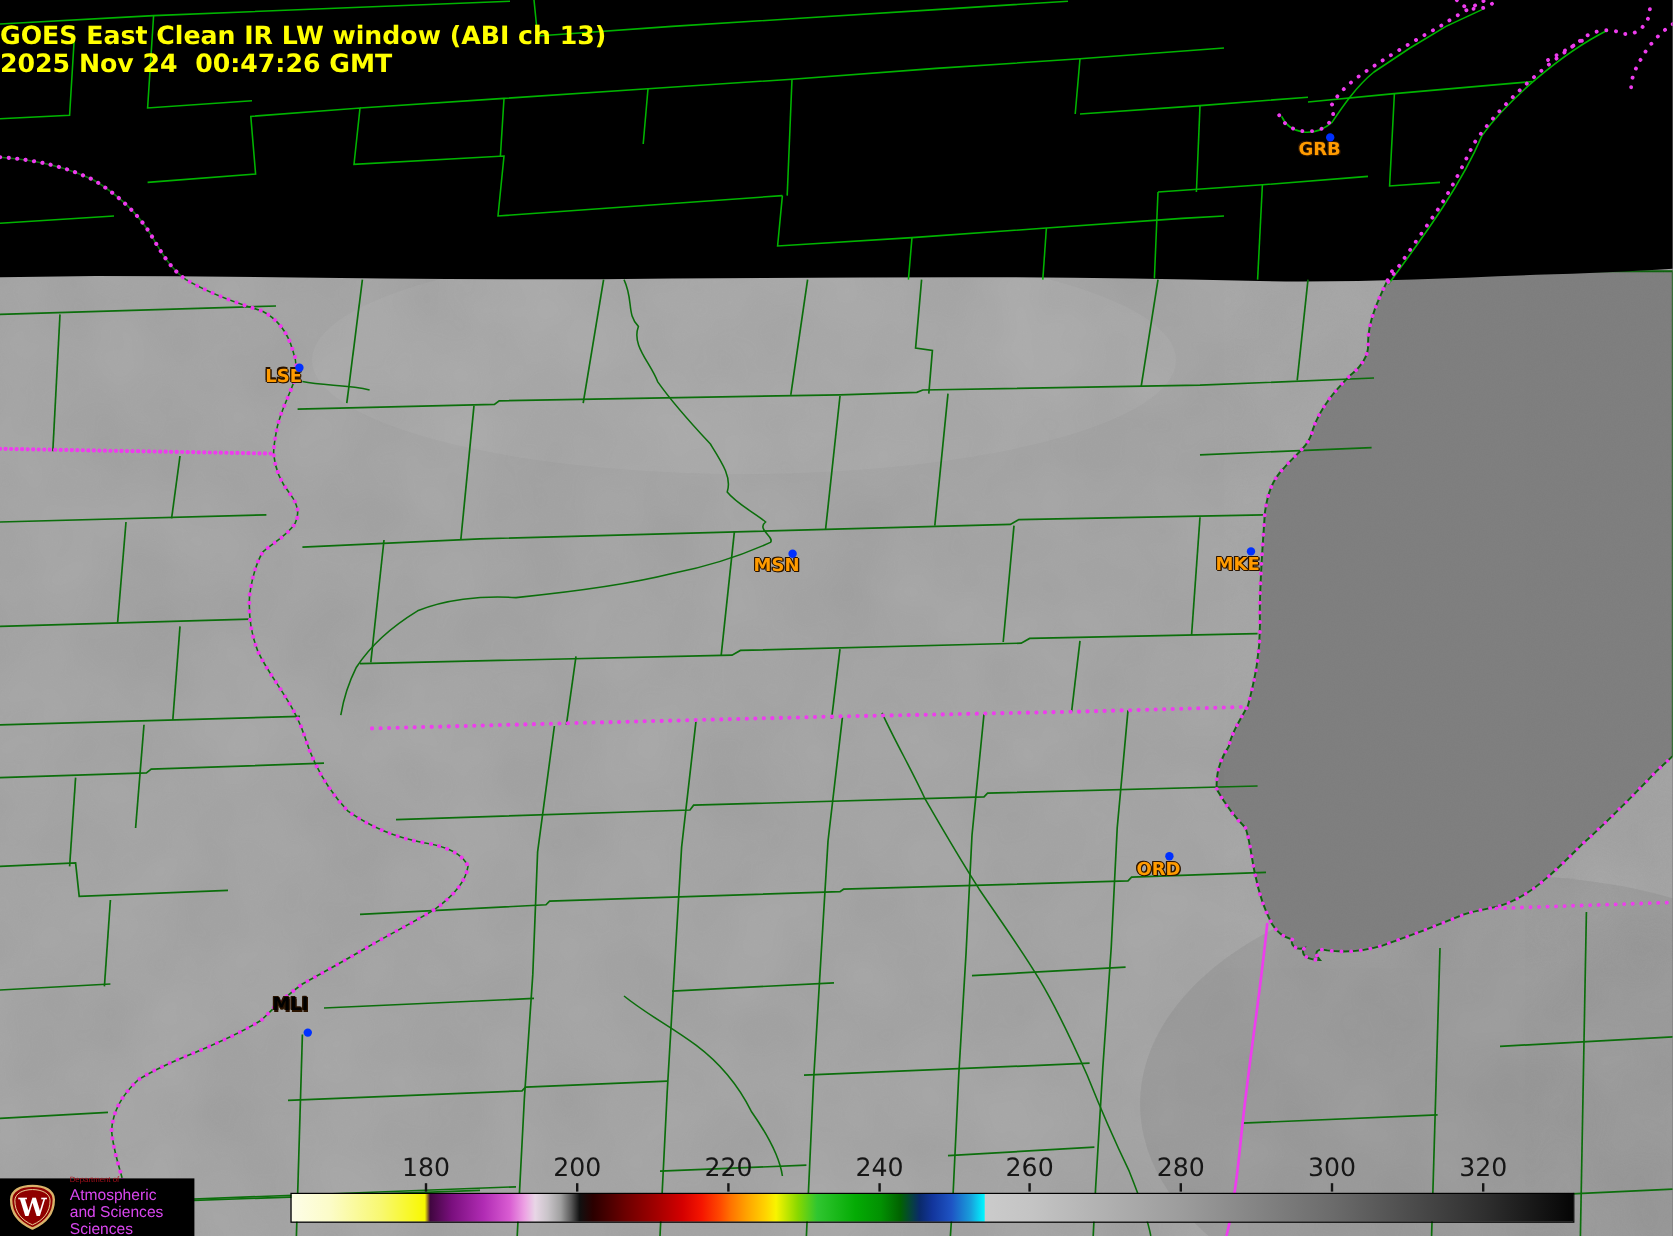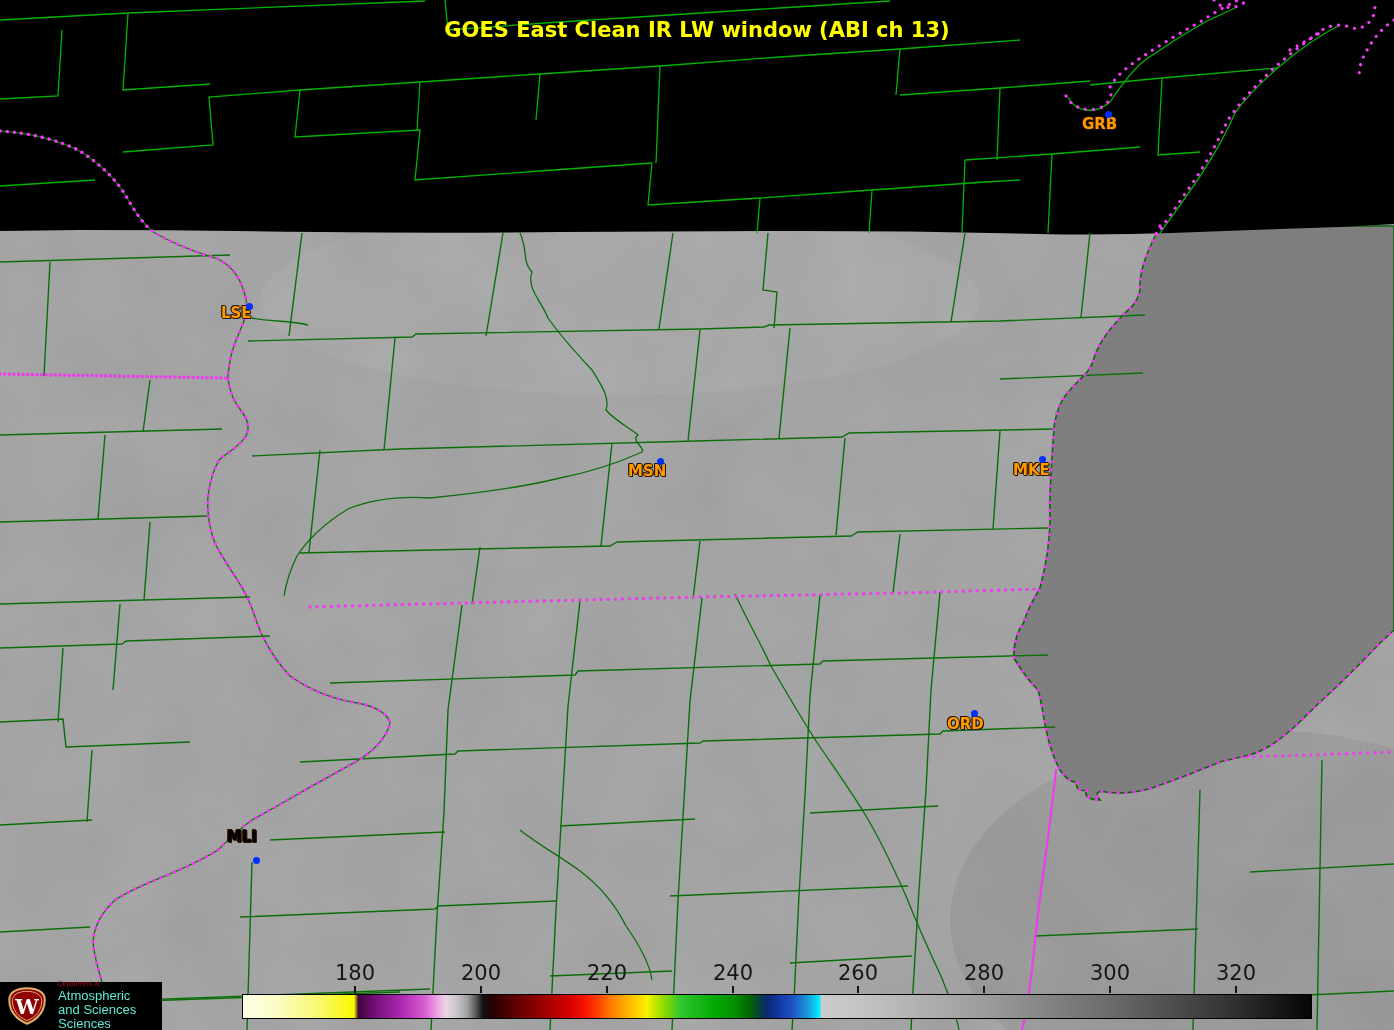--- a/index.html
+++ b/index.html
@@ -1,30 +1,30 @@
 <!DOCTYPE html>
 <html><head>
 <meta charset="utf-8">
 <style>
   html,body{margin:0;padding:0;background:#222;}
   #stage{position:relative;width:1394px;height:1030px;overflow:hidden;background:#9d9d9d;
          font-family:"DejaVu Sans",sans-serif;}
   #mapsvg{position:absolute;left:0;top:0;}
-  .title-block{position:absolute;left:0;top:19px;width:100%;text-align:center;z-index:30;}
+  .title-block{position:absolute;left:0;top:19px;width:100%;z-index:30;}
   .title-line{font-weight:bold;font-size:21px;line-height:23px;color:#ffff00;white-space:pre;}
   .station-label{position:absolute;font-weight:bold;font-size:15px;letter-spacing:0px;z-index:25;
       text-shadow:-1px 0 #2a1400,1px 0 #2a1400,0 -1px #2a1400,0 1px #2a1400,1px 1px #2a1400,-1px -1px #2a1400;}
   .station-dot{position:absolute;width:7px;height:7px;border-radius:50%;z-index:25;}
   #colorbar{position:absolute;z-index:28;border:1px solid #000;}
   .cb-tick{position:absolute;width:2px;height:7px;background:#151515;z-index:28;}
   .cb-label{position:absolute;font-size:21px;color:#161616;transform:translateX(-50%);z-index:28;}
   #logo{position:absolute;left:0;top:982px;width:162px;height:48px;background:#000;z-index:29;display:flex;align-items:center;}
   #logo-text{margin-left:4px;line-height:1;}
   .logo-small{font-family:"Liberation Sans",sans-serif;font-size:6.5px;color:#a8101c;display:block;margin-bottom:2px;}
-  .logo-big{font-family:"Liberation Sans",sans-serif;font-size:13px;color:#5eead4;display:block;line-height:14px;}
+  .logo-big{font-family:"Liberation Sans",sans-serif;font-size:13px;color:#d946ef;display:block;line-height:14px;}
 </style>
 </head>
 <body>
 
 <div id="stage">
 
 <svg id="mapsvg" width="1394" height="1030" viewBox="0 0 1394 1030">
   <defs>
     <filter id="grain" x="0" y="0" width="100%" height="100%">
       <feTurbulence type="fractalNoise" baseFrequency="0.9" numOctaves="2" stitchTiles="stitch" result="t"></feTurbulence>
@@ -187,20 +187,21 @@
     <path stroke-width="3.2" stroke-dasharray="0.1 8" d="M1157,235 C1170,215 1186,193 1200,172 C1212,153 1220,136 1228,120 C1240,102 1255,86 1272,70
        C1288,55 1306,42 1322,30 C1332,24 1344,24 1352,28 C1362,30 1370,24 1374,14 L1376,0"></path>
     <path stroke-width="3.2" stroke-dasharray="0.1 8" d="M1214,0 C1220,8 1232,10 1242,4 L1248,0"></path>
     <path stroke-width="3.2" stroke-dasharray="0.1 8" d="M1290,50 L1306,41 L1320,33"></path>
     <path stroke-width="3.2" stroke-dasharray="0.1 8" d="M1394,20 C1382,28 1372,40 1366,52 C1360,62 1358,72 1360,80"></path>
   </g>
 </svg>
 
 <div class="title-block">
   <div class="title-line" style="color: rgb(255, 255, 0);">GOES East Clean IR LW window (ABI ch 13)</div>
+  <div class="title-line" style="color: rgb(255, 255, 0);">2025 Nov 24  00:47:26 GMT</div>
 </div>
 
 <div id="stations">
       <div class="station-label" style="left: 1082px; top: 115px; color: rgb(255, 155, 0);">GRB</div>
       <div class="station-dot" style="left: 1104.5px; top: 110.5px; background: rgb(0, 48, 255);"></div>
       <div class="station-label" style="left: 221px; top: 304px; color: rgb(255, 155, 0);">LSE</div>
       <div class="station-dot" style="left: 245.5px; top: 302.5px; background: rgb(0, 48, 255);"></div>
       <div class="station-label" style="left: 628px; top: 462px; color: rgb(255, 155, 0);">MSN</div>
       <div class="station-dot" style="left: 656.5px; top: 457.5px; background: rgb(0, 48, 255);"></div>
       <div class="station-label" style="left: 1013px; top: 461px; color: rgb(255, 155, 0);">MKE</div>

